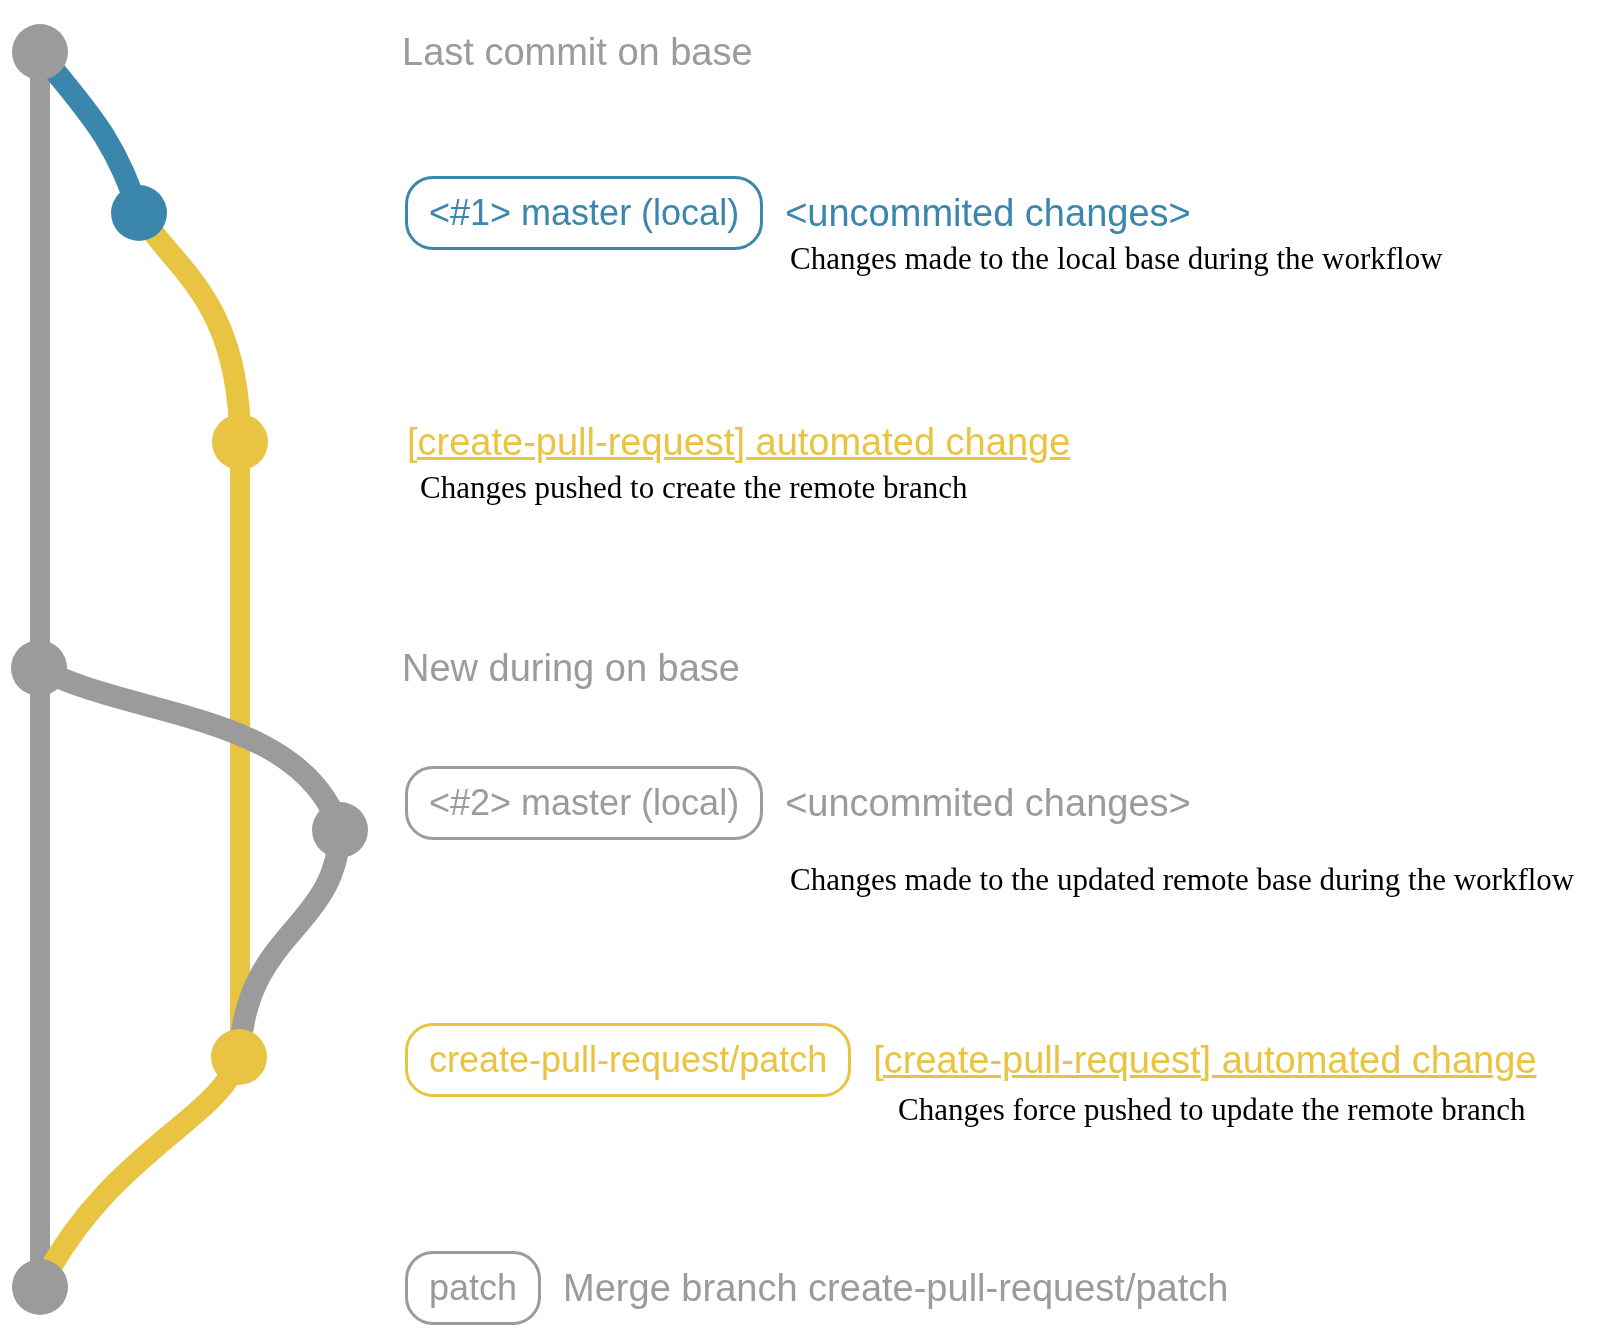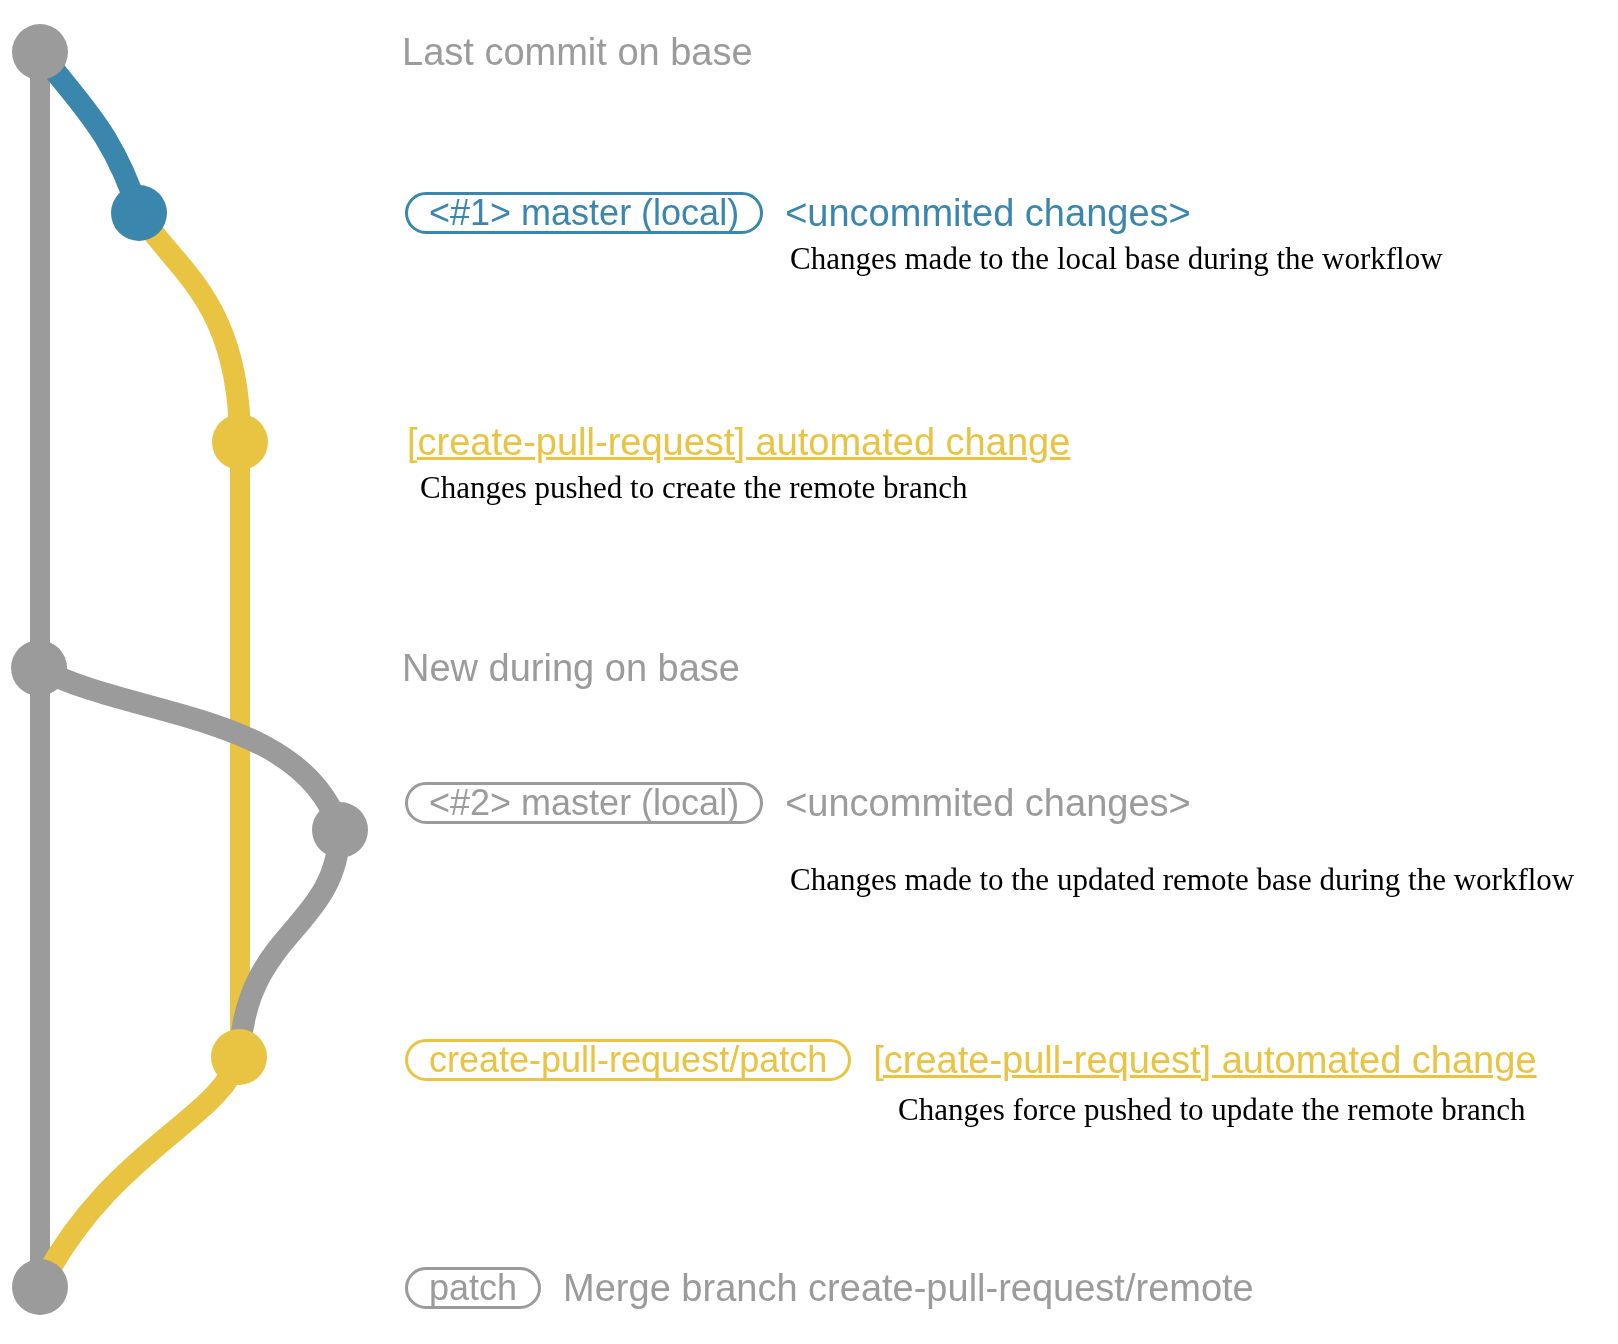--- a/index.html
+++ b/index.html
@@ -34,21 +34,21 @@
     display:flex;
     align-items:center;
     gap:22px;
     font-size:38px;
     white-space:nowrap;
     justify-content:center;
   }
   .tag{
     display:inline-flex;
     align-items:center;
-    height:42px;
+    height:74px;
     padding:10px 21px;
     border:3px solid;
     border-radius:28px;
     font-size:36px;
     white-space:nowrap;
   }
   .tag-blue{border-color:var(--blue);color:var(--blue);}
   .tag-gray{border-color:var(--gray);color:var(--gray);}
   .tag-yellow{border-color:var(--yellow);color:var(--yellow);}
   .msg-gray{color:var(--gray);}
@@ -111,16 +111,16 @@
   <div class="desc" style="left:790px;top:860px">Changes made to the updated remote base during the workflow</div>
 
   <div class="row" style="left:405px;top:1031px">
     <span class="tag tag-yellow">create-pull-request/patch</span>
     <span class="msg-yellow">[create-pull-request] automated change</span>
   </div>
   <div class="desc" style="left:898px;top:1090px">Changes force pushed to update the remote branch</div>
 
   <div class="row" style="left:405px;top:1259px">
     <span class="tag tag-gray">patch</span>
-    <span class="msg-gray">Merge branch create-pull-request/remote</span>
+    <span class="msg-gray">Merge branch create-pull-request/patch</span>
   </div>
 
 </div>
 
 </body></html>

